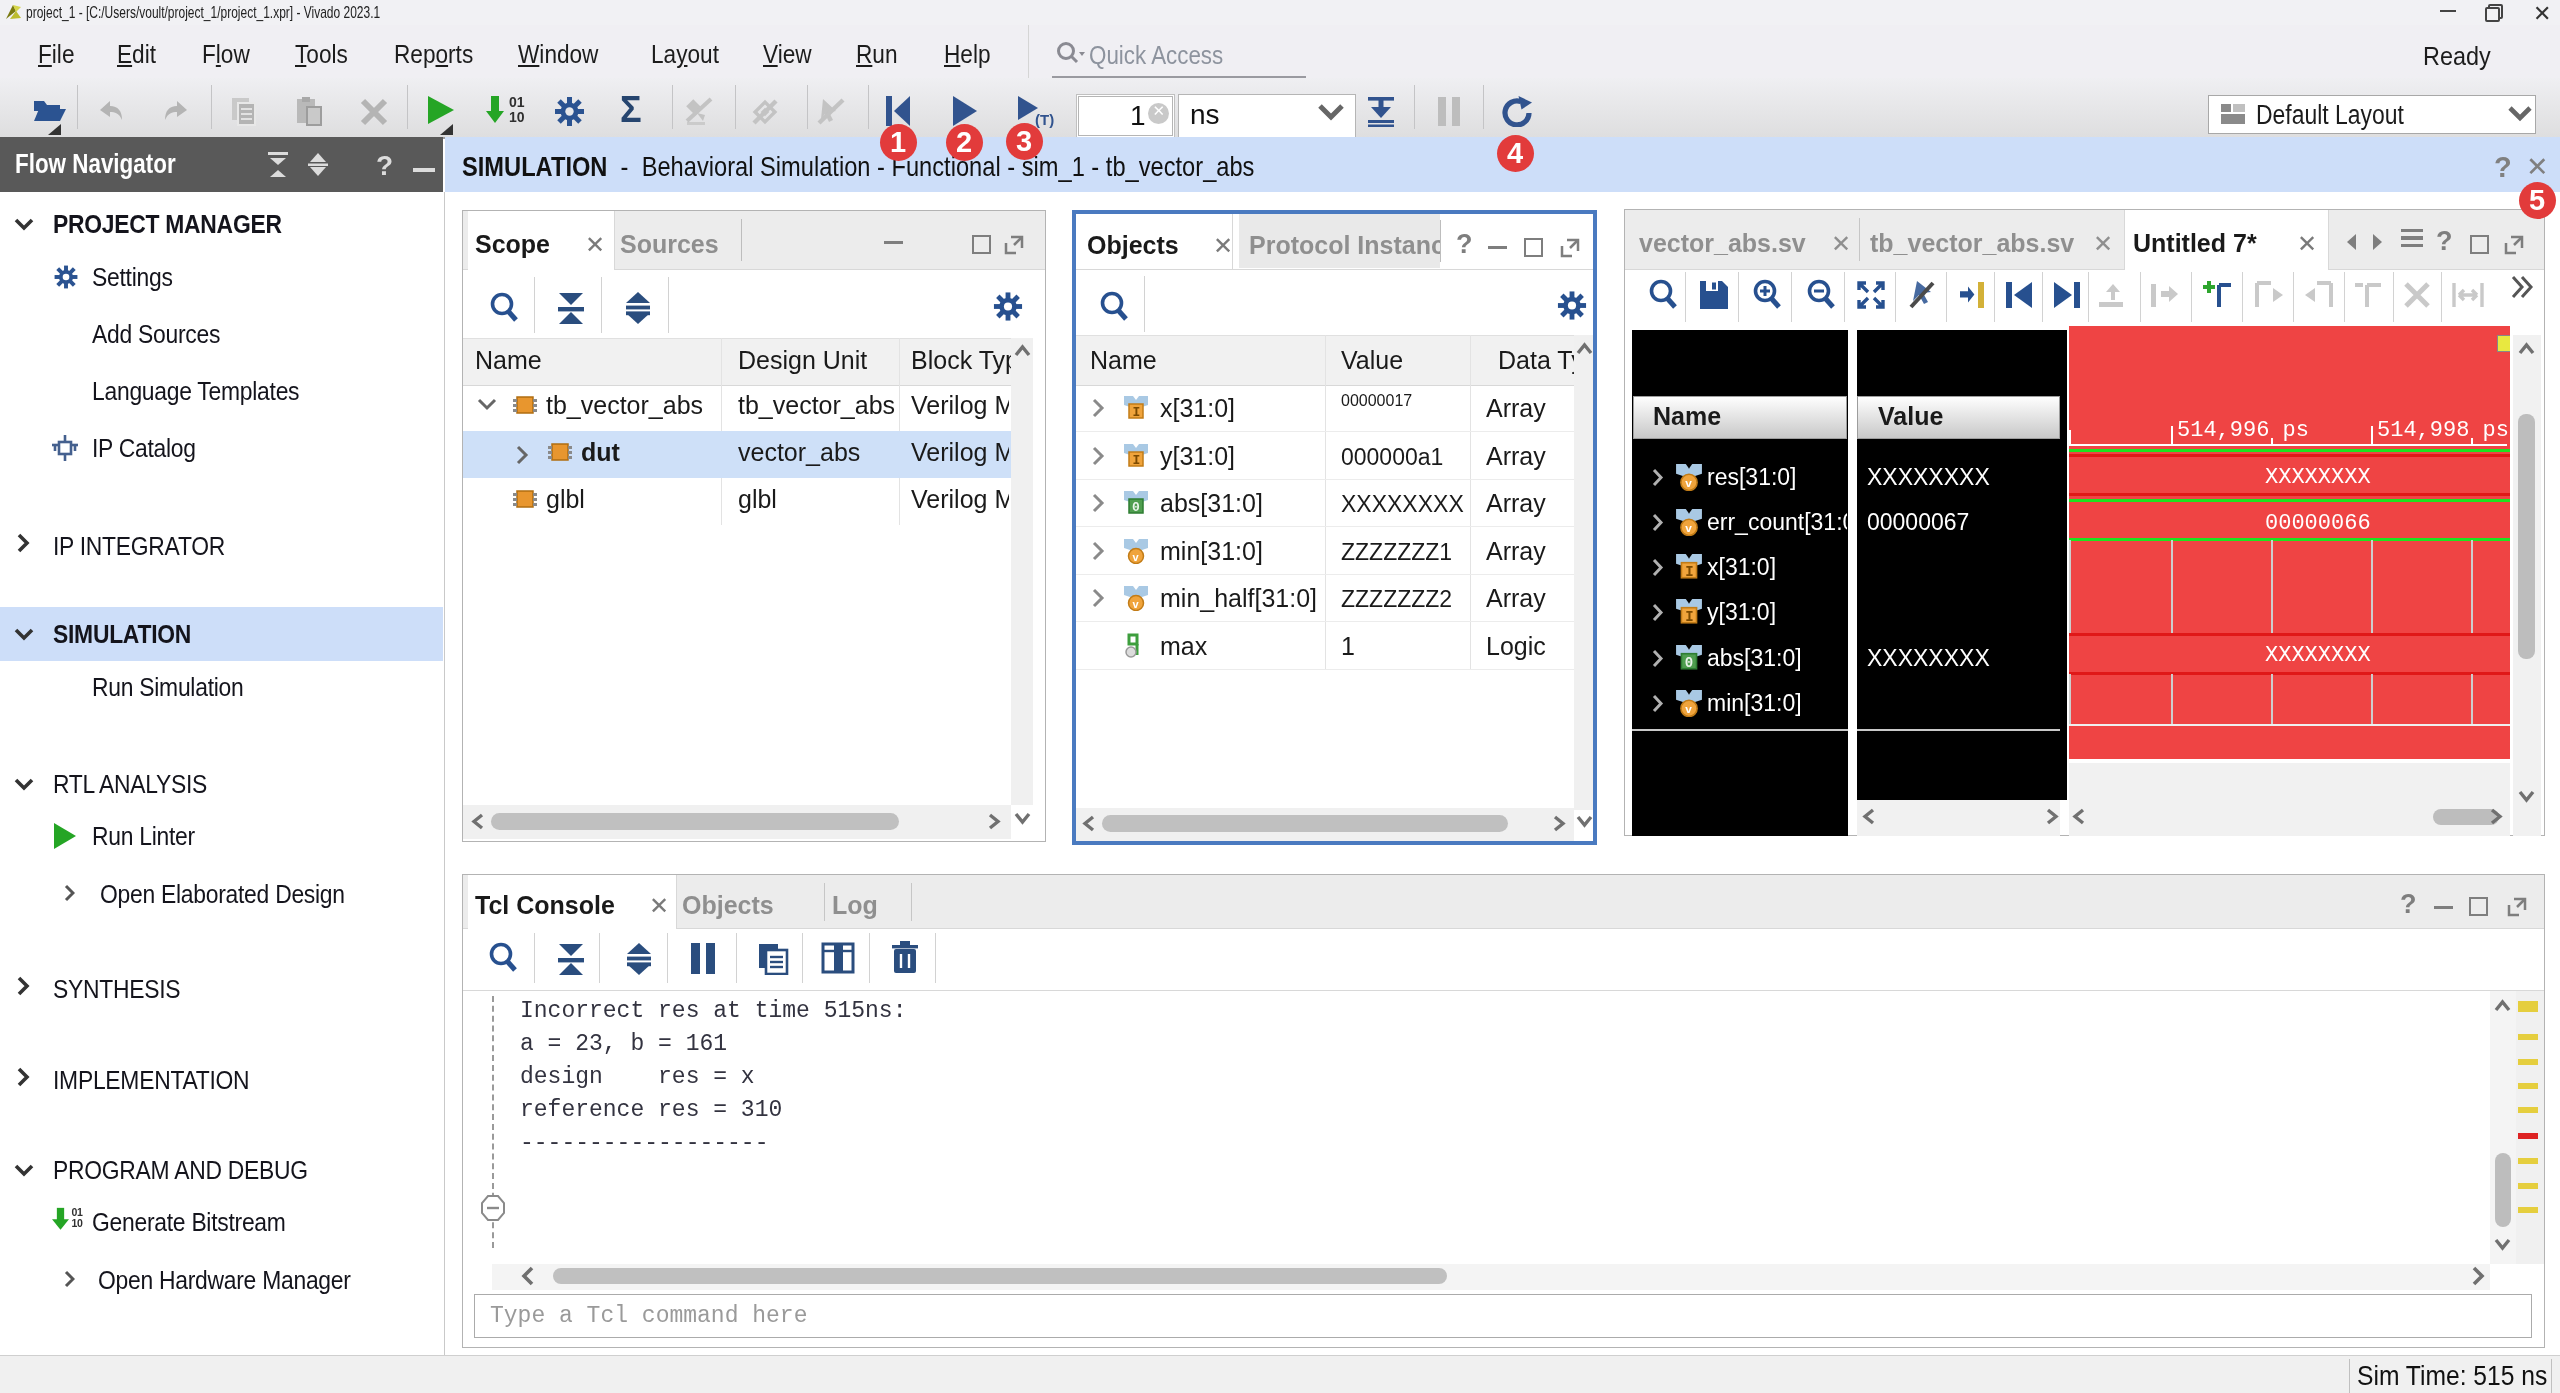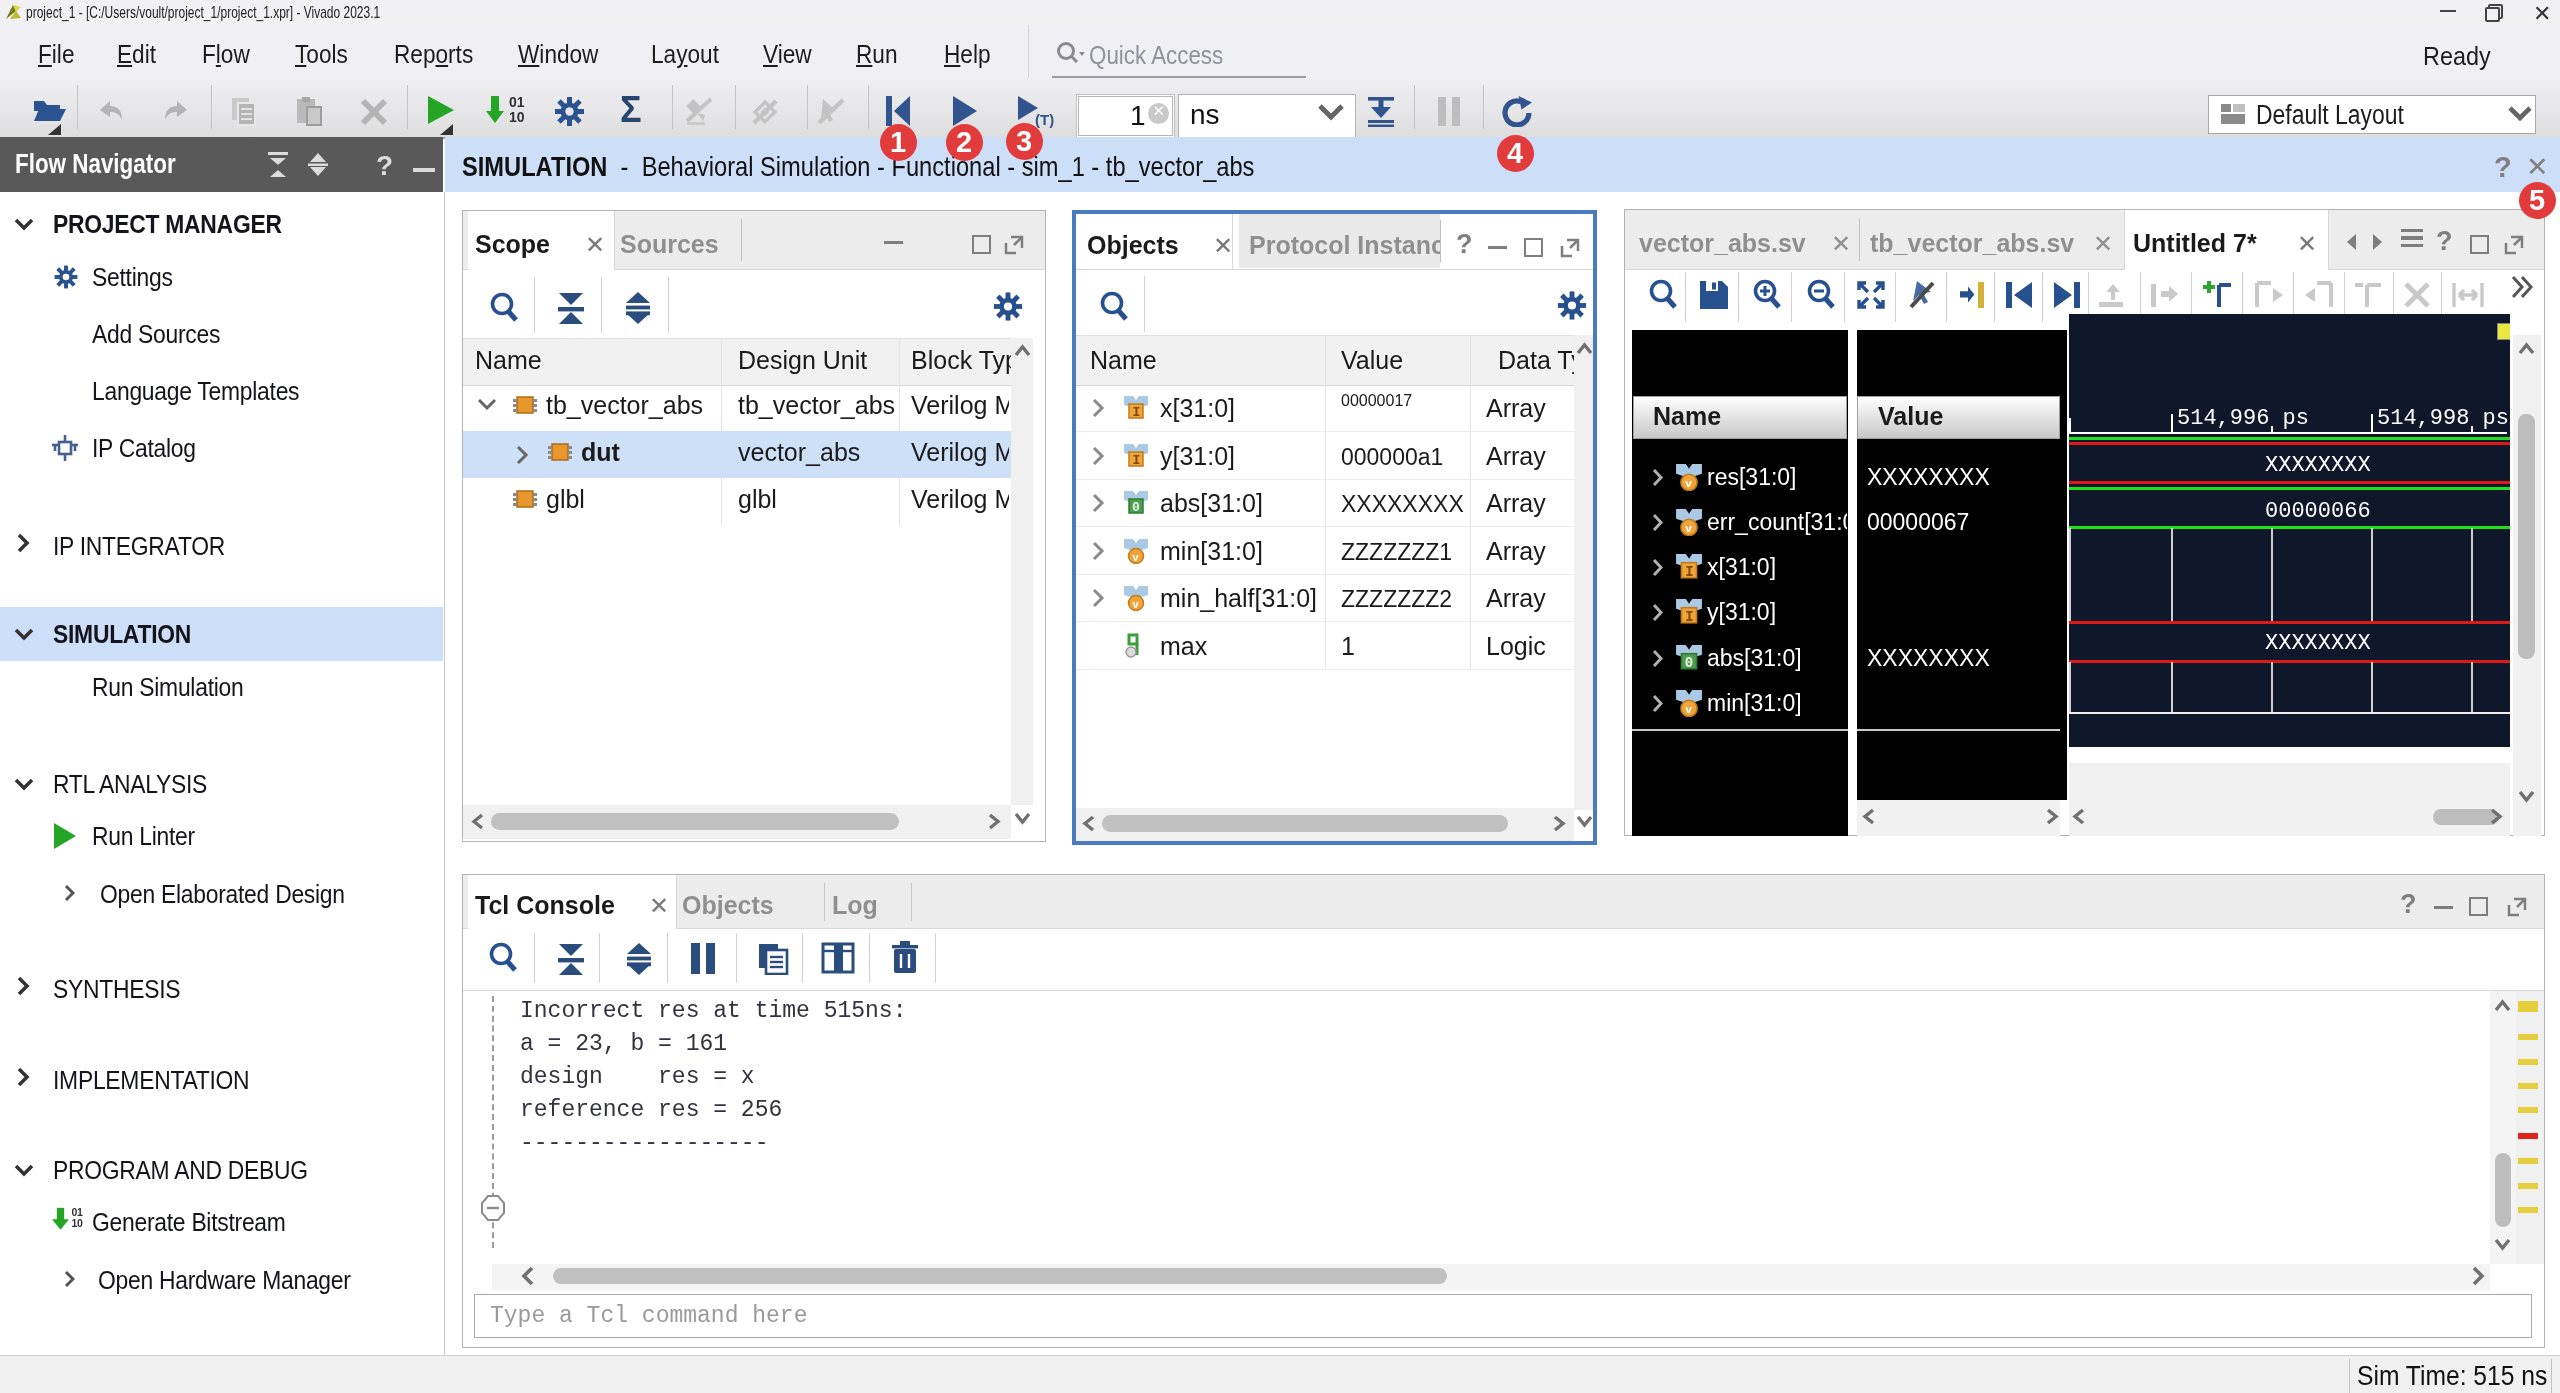--- a/index.html
+++ b/index.html
@@ -847,21 +847,21 @@
           <path d="M25 1 h-9 l-3 4 v9 l12 -4 z" fill="#a9c9e4"></path>
           <circle cx="13" cy="18" r="7.5" fill="#f0a43c" stroke="#c27c17" stroke-width="1.5"></circle>
           <text x="9.5" y="22.5" font-size="11" font-weight="bold" fill="#fff" font-family="Liberation Sans">v</text>
         </svg>
       <div class="abs" style="left:82px;top:480px;">min[31:0]</div>
 
       <div class="abs" style="left:7px;top:519px;width:216px;height:2px;background:#c9c9c9;"></div>
       <div class="abs" style="left:232px;top:519px;width:203px;height:2px;background:#c9c9c9;"></div>
     </div>
 
-    <div class="abs" style="left:444px;top:104px;width:441px;height:433px;background:#0f172a;overflow:hidden;text-decoration:underline;" id="wavecanvas">
+    <div class="abs" style="left:444px;top:116px;width:441px;height:433px;background:#ef4444;overflow:hidden;text-decoration:underline;" id="wavecanvas">
       <div class="abs" style="left:428px;top:9px;width:13px;height:15px;background:#e8e840;border:1px solid #888;"></div>
 
       <div class="abs" style="left:0;top:118px;width:438px;height:2px;background:#fff;"></div>
       <div class="abs" style="left:0;top:104px;width:2px;height:16px;background:#fff;"></div>
       <div class="abs" style="left:102px;top:100px;width:2px;height:20px;background:#fff;"></div>
       <div class="abs" style="left:302px;top:100px;width:2px;height:20px;background:#fff;"></div>
       <div class="abs" style="left:202px;top:112px;width:2px;height:8px;background:#fff;"></div>
       <div class="abs" style="left:402px;top:112px;width:2px;height:8px;background:#fff;"></div>
       <div class="abs mono" style="left:108px;top:92px;color:#fff;font-size:22px;white-space:nowrap;">514,996 ps</div>
       <div class="abs mono" style="left:308px;top:92px;color:#fff;font-size:22px;white-space:nowrap;">514,998 ps</div>
@@ -990,21 +990,21 @@
 
     <div class="abs mono" id="consolebody" style="left:0;top:115px;width:2027px;height:274px;overflow:hidden;color:#333340;font-size:23px;">
       <div class="abs" style="left:29px;top:6px;width:0;height:252px;border-left:2px dashed #9a9a9a;"></div>
       <svg class="abs" style="left:18px;top:205px;" width="24" height="26" viewBox="0 0 24 26">
           <path d="M7 1 L17 1 L23 8 L23 18 L17 25 L7 25 L1 18 L1 8 Z" fill="#fff" stroke="#8a8a8a" stroke-width="2"></path>
           <line x1="6" y1="13" x2="18" y2="13" stroke="#8a8a8a" stroke-width="2.4"></line>
         </svg>
       <div class="abs" style="left:57px;top:8px;white-space:pre;">Incorrect res at time 515ns:</div>
       <div class="abs" style="left:57px;top:41px;white-space:pre;">a = 23, b = 161</div>
       <div class="abs" style="left:57px;top:74px;white-space:pre;">design    res = x</div>
-      <div class="abs" style="left:57px;top:107px;white-space:pre;">reference res = 256</div>
+      <div class="abs" style="left:57px;top:107px;white-space:pre;">reference res = 310</div>
       <div class="abs" style="left:57px;top:140px;white-space:pre;">------------------</div>
     </div>
     <div class="abs" style="left:0;top:115px;width:2081px;height:1px;background:#d8d8d8;"></div>
 
     <div class="abs" style="left:29px;top:389px;width:1998px;height:26px;background:#f4f4f4;"></div>
     <svg class="abs" style="left:58px;top:391px;" width="14" height="20" viewBox="0 0 14 20">
         <path d="M11 2 L3 10 L11 18" fill="none" stroke="#707070" stroke-width="3.6"></path>
       </svg>
     <div class="abs" style="left:90px;top:393px;width:894px;height:16px;background:#c0c0c0;border-radius:8px;"></div>
     <svg class="abs" style="left:2008px;top:391px;" width="14" height="20" viewBox="0 0 14 20">

